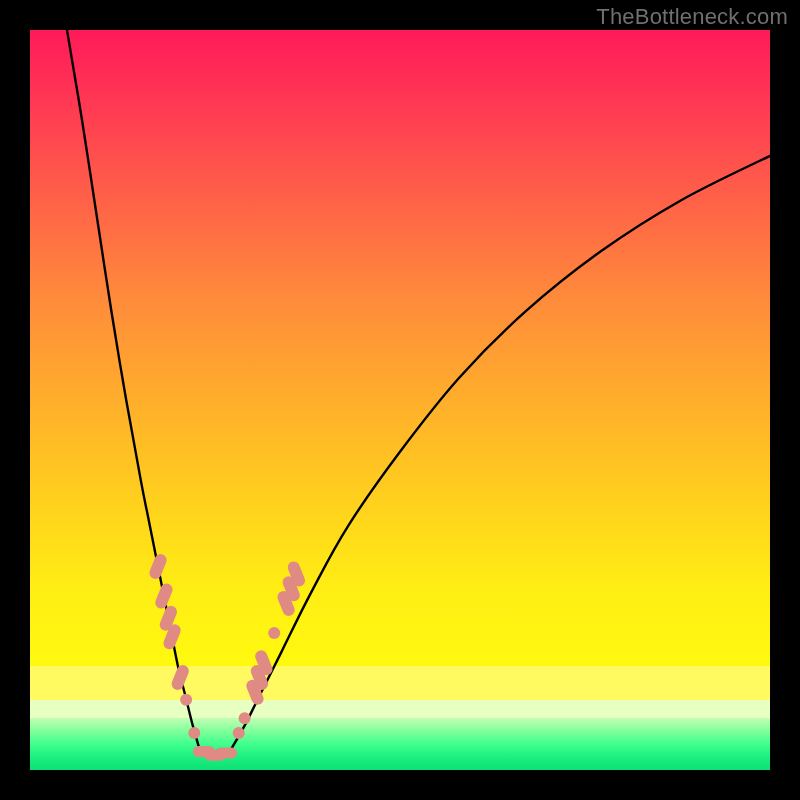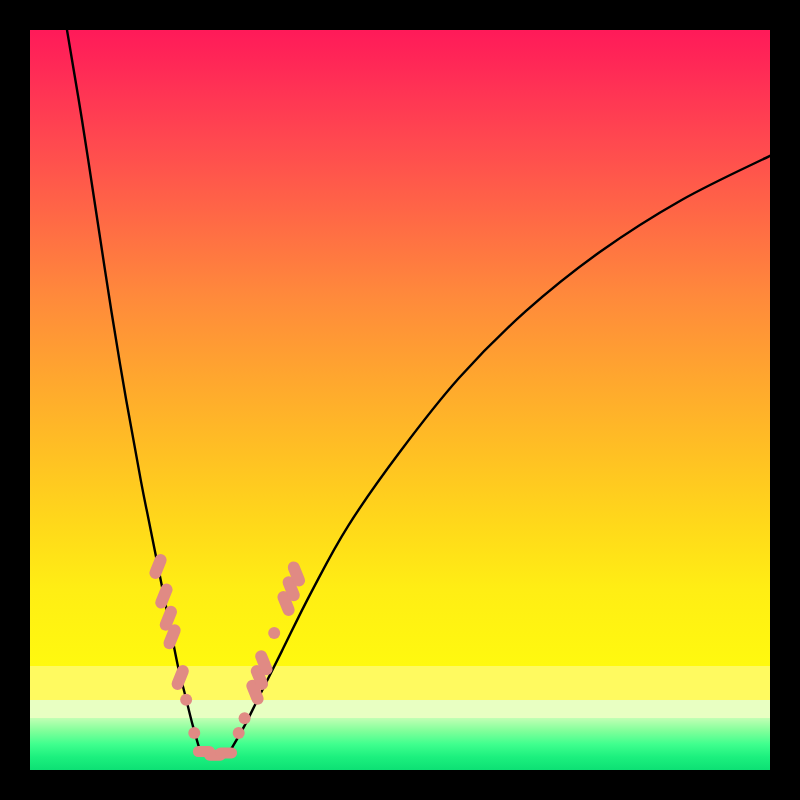--- a/index.html
+++ b/index.html
@@ -85,20 +85,21 @@
     font-size: 22px;
     font-weight: 500;
     letter-spacing: 0.2px;
     user-select: none;
   }
 </style>
 </head>
 <body>
 
 <div class="frame">
+  <div class="watermark">TheBottleneck.com</div>
 
   <div class="plot">
     <div class="grad">
       <div class="upper"></div>
       <div class="yellowband"></div>
       <div class="paleband"></div>
       <div class="greenfade"></div>
     </div>
 
     <svg class="curves" viewBox="0 0 740 740" preserveAspectRatio="none">

